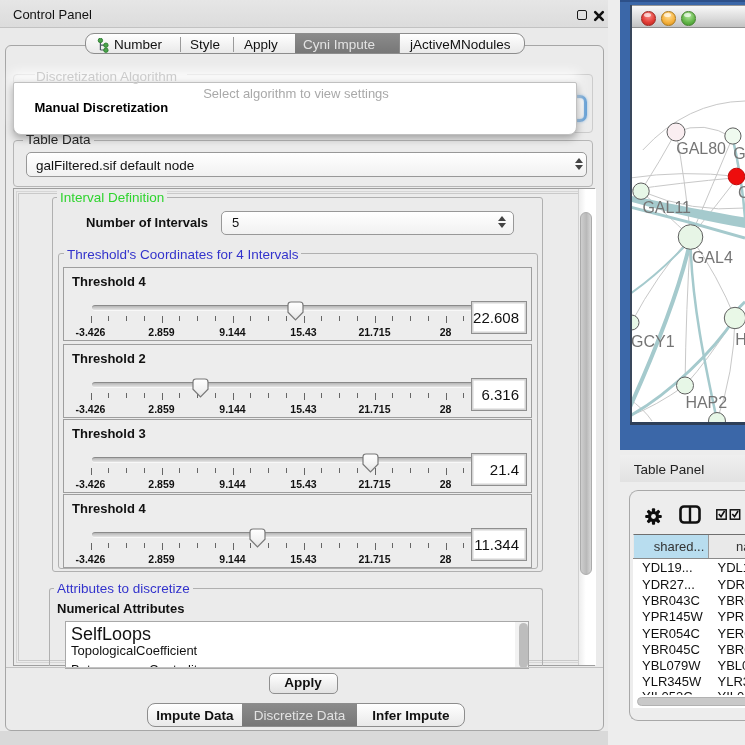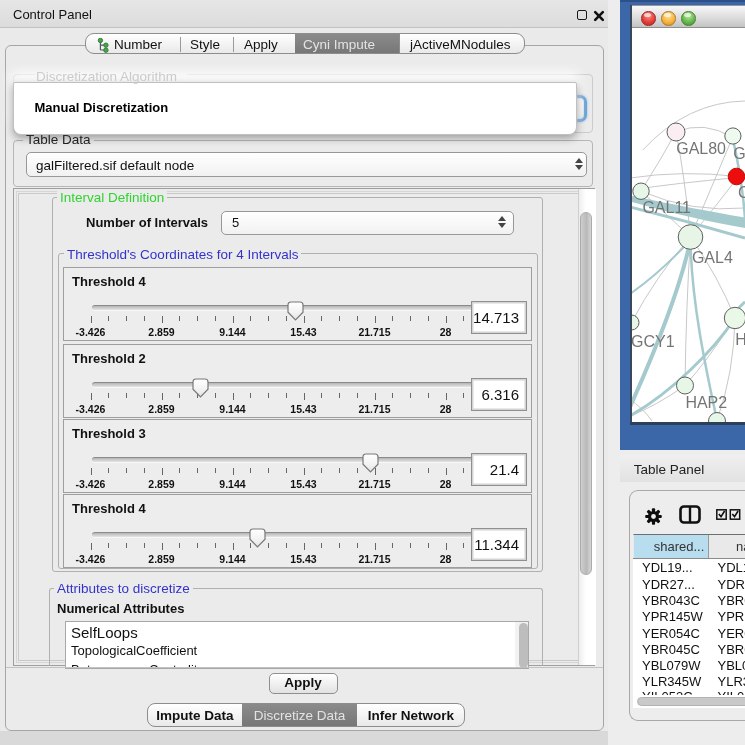--- a/index.html
+++ b/index.html
@@ -119,21 +119,21 @@
     <svg class="thumb" style="left:222.9px;" width="17" height="20" viewBox="0 0 17 20">
       <defs>
         <linearGradient id="tg0" x1="0" y1="0" x2="0" y2="1">
           <stop offset="0" stop-color="#ffffff"></stop>
           <stop offset="0.55" stop-color="#f3f3f3"></stop>
           <stop offset="1" stop-color="#e3e3e3"></stop>
         </linearGradient>
       </defs>
       <path d="M1 4 Q1 1 4 1 L13 1 Q16 1 16 4 L16 11.2 L8.5 19 L1 11.2 Z" fill="url(#tg0)" stroke="#787878" stroke-width="1.2"></path>
     </svg>
-    <div class="vfield">14.713</div>
+    <div class="vfield">22.608</div>
   </div>
 <div id="th2" class="tbox" style="top:343.7px;">
     <div class="tlab">Threshold 2</div>
     <div class="track"></div>
     <div class="tick mj" style="left:26.50px;"></div>
     <div class="tick" style="left:44.25px;"></div>
     <div class="tick" style="left:62.00px;"></div>
     <div class="tick" style="left:79.75px;"></div>
     <div class="tick mj" style="left:97.50px;"></div>
     <div class="tick" style="left:115.25px;"></div>
@@ -261,38 +261,39 @@
       </defs>
       <path d="M1 4 Q1 1 4 1 L13 1 Q16 1 16 4 L16 11.2 L8.5 19 L1 11.2 Z" fill="url(#tg3)" stroke="#787878" stroke-width="1.2"></path>
     </svg>
     <div class="vfield">11.344</div>
   </div>
 
 <div class="abs" style="left:49px;top:587.5px;width:494px;height:78px;border:1px solid #b0b0b0;border-bottom:none;border-radius:3px 3px 0 0;box-sizing:border-box;"></div>
 <div class="grplab" style="left:54px;top:582px;color:#3333cc;">Attributes to discretize</div>
 <div class="abs" style="left:57px;top:601px;font-size:13px;font-weight:bold;color:#111;">Numerical Attributes</div>
 <div class="abs" style="left:65px;top:621px;width:464px;height:47.5px;background:#fff;border:1px solid #a8a8a8;box-sizing:border-box;overflow:hidden;">
-  <div class="abs" style="left:5px;top:2px;font-size:15px;color:#111;text-align:center;">SelfLoops</div>
+  <div class="abs" style="left:5px;top:2px;font-size:18px;color:#111;text-align:center;">SelfLoops</div>
   <div class="abs" style="left:5px;top:21px;font-size:13px;color:#111;">TopologicalCoefficient</div>
   <div class="abs" style="left:5px;top:40px;font-size:13px;color:#111;">BetweennessCentrality</div>
   <div class="abs" style="left:449px;top:0;width:15px;height:46px;background:#f2f2f2;"></div>
     <div class="abs" style="left:453px;top:0.5px;width:9px;height:45px;background:#bdbdbd;border-radius:5px;"></div>
 </div>
 
 <div class="abs" style="left:6px;top:667px;width:597px;height:1px;background:#c2c2c2;"></div>
 <div class="abs" style="left:268.5px;top:672.5px;width:67px;height:19px;background:linear-gradient(#ffffff,#e2e2e2);border:1px solid #8f8f8f;border-radius:5px;font-size:13.5px;font-weight:bold;color:#111;text-align:center;line-height:18px;">Apply</div>
 
 <div class="abs" style="left:147px;top:703px;width:318px;height:24px;background:linear-gradient(#ffffff,#e9e9e9);border:1px solid #8d8d8d;border-radius:8px;box-sizing:border-box;overflow:hidden;">
   <div class="abs" style="left:94px;top:0;width:115px;height:24px;background:linear-gradient(#8b8b8b,#757575);"></div>
   <div class="abs" style="left:0px;top:4px;width:94px;text-align:center;font-size:13.5px;font-weight:bold;color:#111;">Impute Data</div>
   <div class="abs" style="left:94px;top:4px;width:115px;text-align:center;font-size:13.5px;color:#e3e3e3;">Discretize Data</div>
-  <div class="abs" style="left:209px;top:4px;width:108px;text-align:center;font-size:13.5px;font-weight:bold;color:#111;">Infer Network</div>
+  <div class="abs" style="left:209px;top:4px;width:108px;text-align:center;font-size:13.5px;font-weight:bold;color:#111;">Infer Impute</div>
 </div>
 
 <div class="abs" style="left:13px;top:82px;width:564px;height:53px;background:#fff;border:1px solid #c0c0c0;border-radius:2px 2px 8px 8px;box-shadow:0 3px 8px rgba(0,0,0,0.35), 0 -8px 12px 2px rgba(255,255,255,0.9);box-sizing:border-box;">
+  <div class="abs" style="left:0;top:2.5px;width:564px;text-align:center;font-size:13px;color:#a9a9a9;">Select algorithm to view settings</div>
   <div class="abs" style="left:20.5px;top:17px;font-size:13px;font-weight:bold;color:#000;">Manual Discretization</div>
 </div>
 
 <div class="abs" style="left:36px;top:68.5px;font-size:13.5px;color:#cbcbcb;">Discretization Algorithm</div>
 
 <div class="abs" style="left:612.5px;top:366px;width:0;height:0;border-top:4.5px solid transparent;border-bottom:4.5px solid transparent;border-right:5px solid #9a9a9a;"></div>
 
 <div class="abs" style="left:608px;top:0;width:137px;height:455px;background:#ededed;"></div>
 <div class="abs" style="left:620px;top:0;width:125px;height:450px;background:#3b67a8;"></div>
 <div class="abs" style="left:620px;top:0;width:125px;height:2px;background:#2d5089;"></div>

